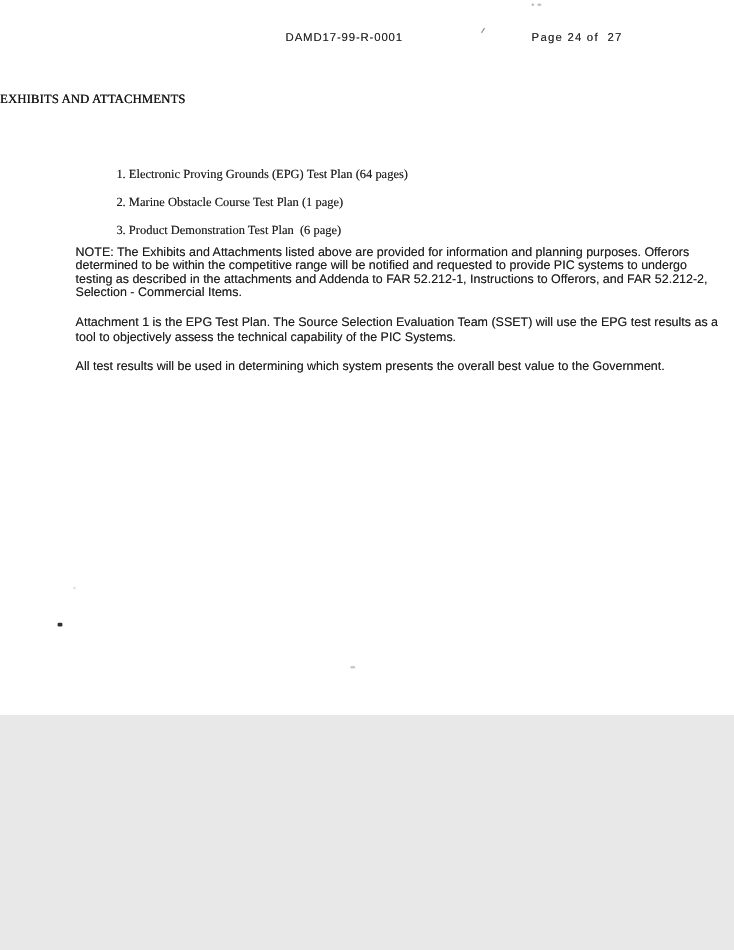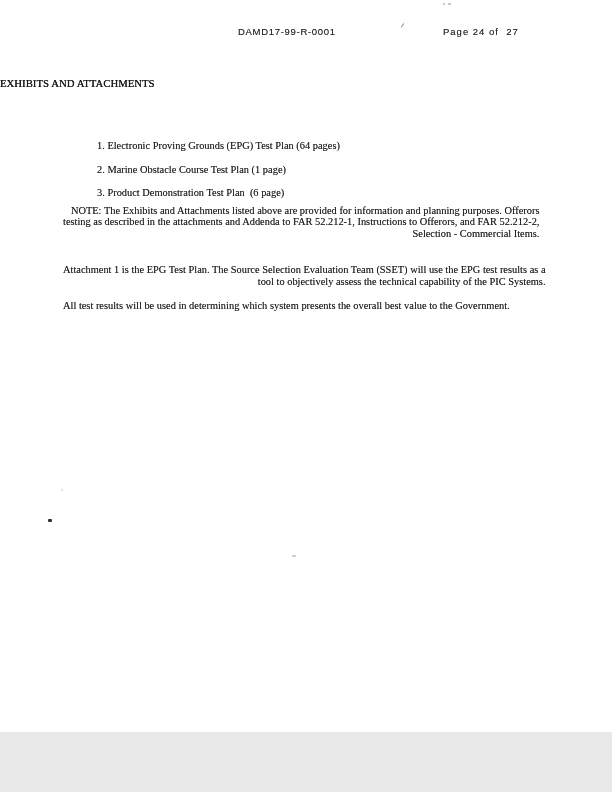--- a/index.html
+++ b/index.html
@@ -3,21 +3,21 @@
 <meta charset="utf-8">
 <style>
   html, body {
     margin: 0;
     padding: 0;
     background: #e8e8e8;
   }
   .page {
     position: relative;
     width: 612px;
-    height: 732px;
+    height: 596px;
     margin: 0 auto;
     background: #ffffff;
     overflow: hidden;
     color: #1c1c1c;
   }
   
   .doc-number {
     position: absolute;
     left: 238px;
     top: 26px;
@@ -66,25 +66,24 @@
     text-align: center;
   }
   .attachment-item .item-number { display: inline-block; width: 13px; }
   .item-1 { top: 129px; }
   .item-2 { top: 153px; }
   .item-3 { top: 176px; }
   
   .paragraph {
     position: absolute;
     left: 63px;
-    font-family: Liberation Serif, serif;
+    font-family: Liberation Sans, sans-serif;
     font-size: 10.4px;
     color: #1c1c1c;
     text-shadow: 0 0 0.4px rgba(28,28,28,0.55);
-    text-align: right;
   }
   .paragraph .line {
     display: block;
     height: 11.67px;
     line-height: 11.67px;
     white-space: pre;
   }
   .para-note    { top: 204.5px; }
   .para-attach1 { top: 264px; }
   .para-closing { top: 299.5px; }
@@ -132,20 +131,21 @@
   </div>
   <div class="attachment-item item-2">
     <span class="item-number">2.</span><span class="item-text">Marine Obstacle Course Test Plan (1 page)</span>
   </div>
   <div class="attachment-item item-3">
     <span class="item-number">3.</span><span class="item-text">Product Demonstration Test Plan  (6 page)</span>
   </div>
 
   <div class="paragraph para-note">
     <span class="line">NOTE: The Exhibits and Attachments listed above are provided for information and planning purposes. Offerors</span>
+    <span class="line">determined to be within the competitive range will be notified and requested to provide PIC systems to undergo</span>
     <span class="line">testing as described in the attachments and Addenda to FAR 52.212-1, Instructions to Offerors, and FAR 52.212-2,</span>
     <span class="line">Selection - Commercial Items.</span>
   </div>
 
   <div class="paragraph para-attach1">
     <span class="line">Attachment 1 is the EPG Test Plan. The Source Selection Evaluation Team (SSET) will use the EPG test results as a</span>
     <span class="line">tool to objectively assess the technical capability of the PIC Systems.</span>
   </div>
 
   <div class="paragraph para-closing">

